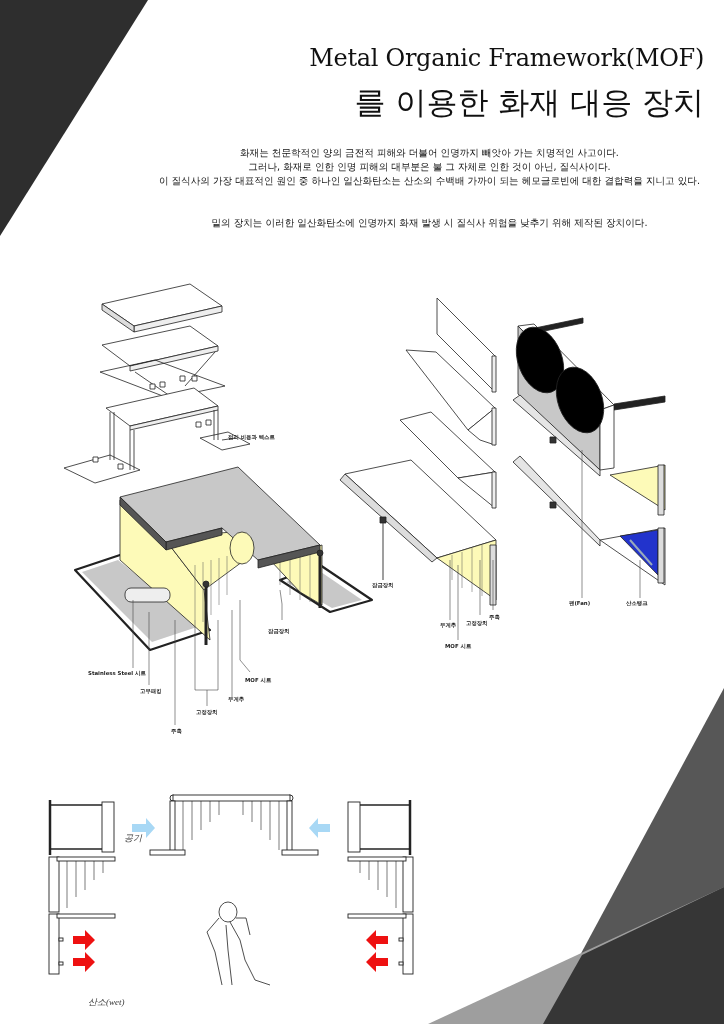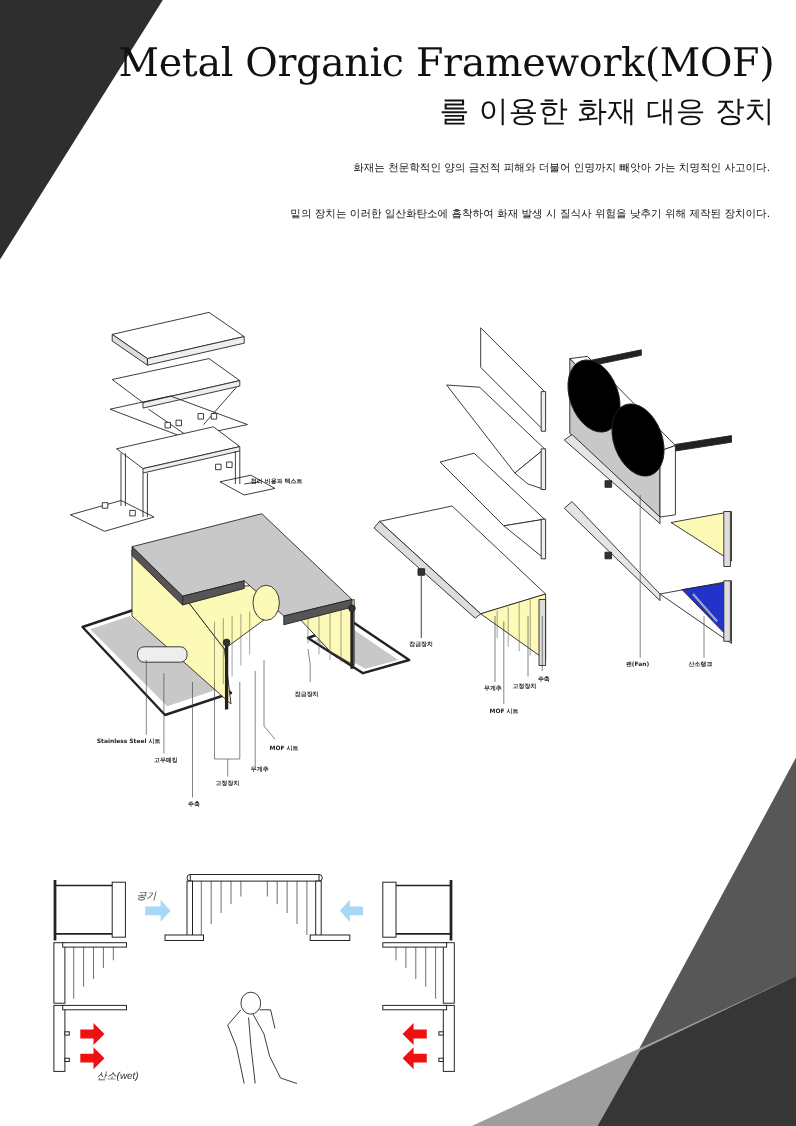--- a/index.html
+++ b/index.html
@@ -1,46 +1,48 @@
 <!DOCTYPE html>
 <html><head>
 <meta charset="utf-8">
 <style>
   html,body{margin:0;padding:0;}
   body{width:724px;height:1024px;position:relative;overflow:hidden;background:#ffffff;font-family:"DejaVu Sans",sans-serif;color:#111;}
   .bg{position:absolute;left:0;top:0;width:724px;height:1024px;}
   .title{position:absolute;right:20px;top:36px;text-align:right;}
-  .title .en{font-family:"DejaVu Serif",serif;font-size:36px;line-height:44px;color:#111;letter-spacing:-0.3px;}
-  .title .ko{font-family:"DejaVu Sans",sans-serif;font-size:27px;line-height:44px;color:#111;font-weight:normal;}
-  .intro{position:absolute;right:24px;top:146px;text-align:right;font-size:9.6px;line-height:14px;color:#111;}
+  .title .en{font-family:"DejaVu Serif",serif;font-size:24px;line-height:44px;color:#111;letter-spacing:-0.3px;}
+  .title .ko{font-family:"DejaVu Sans",sans-serif;font-size:31px;line-height:44px;color:#111;font-weight:normal;}
+  .intro{position:absolute;right:24px;top:146px;text-align:center;font-size:9.6px;line-height:14px;color:#111;}
   .intro p{margin:0;}
   .intro .gap{height:14px;}
   .lbl{position:absolute;font-size:5.4px;color:#222;white-space:nowrap;font-weight:bold;}
-  .hand{position:absolute;font-family:Liberation Sans, sans-serif;font-style:italic;font-size:9px;color:#333;}
+  .hand{position:absolute;font-family:Liberation Serif, serif;font-style:italic;font-size:9px;color:#333;margin-top:24px;}
 </style>
 </head>
 <body>
 
 <svg class="bg" viewBox="0 0 724 1024">
   <polygon points="0,0 148,0 0,236" fill="#2e2e2e"></polygon>
   <polygon points="724,688 724,1024 543,1024" fill="#575757"></polygon>
   <polygon points="724,887 724,1024 428,1024" fill="#9e9e9e"></polygon>
   <polygon points="724,887 724,1024 543,1024 582,955" fill="#363636"></polygon>
 </svg>
 
 <div class="title">
   <div class="en">Metal Organic Framework(MOF)</div>
   <div class="ko">를 이용한 화재 대응 장치</div>
 </div>
 
 <div class="intro">
   <p>화재는 천문학적인 양의 금전적 피해와 더불어 인명까지 빼앗아 가는 치명적인 사고이다.</p>
+  <p>그러나, 화재로 인한 인명 피해의 대부분은 불 그 자체로 인한 것이 아닌, 질식사이다.</p>
+  <p>이 질식사의 가장 대표적인 원인 중 하나인 일산화탄소는 산소의 수백배 가까이 되는 헤모글로빈에 대한 결합력을 지니고 있다.</p>
   <div class="gap"></div>
   <div class="gap"></div>
-  <p>밑의 장치는 이러한 일산화탄소에 흡착하여 화재 발생 시 질식사 위험을 낮추기 위해 제작된 장치이다.</p>
+  <p>밑의 장치는 이러한 일산화탄소에 인명까지 화재 발생 시 질식사 위험을 낮추기 위해 제작된 장치이다.</p>
 </div>
 
 <svg class="bg" viewBox="0 0 724 1024" style="pointer-events:none">
   <g stroke="#222" stroke-width="0.8" fill="#fff" stroke-linejoin="round">
 
     <polygon points="102,304 190,284 222,306 134,326"></polygon>
     <polygon points="134,326 222,306 222,312 134,332" fill="#eee"></polygon>
     <polygon points="102,304 134,326 134,332 102,310" fill="#ddd"></polygon>
 
     <polygon points="102,345 190,326 218,346 130,366"></polygon>

